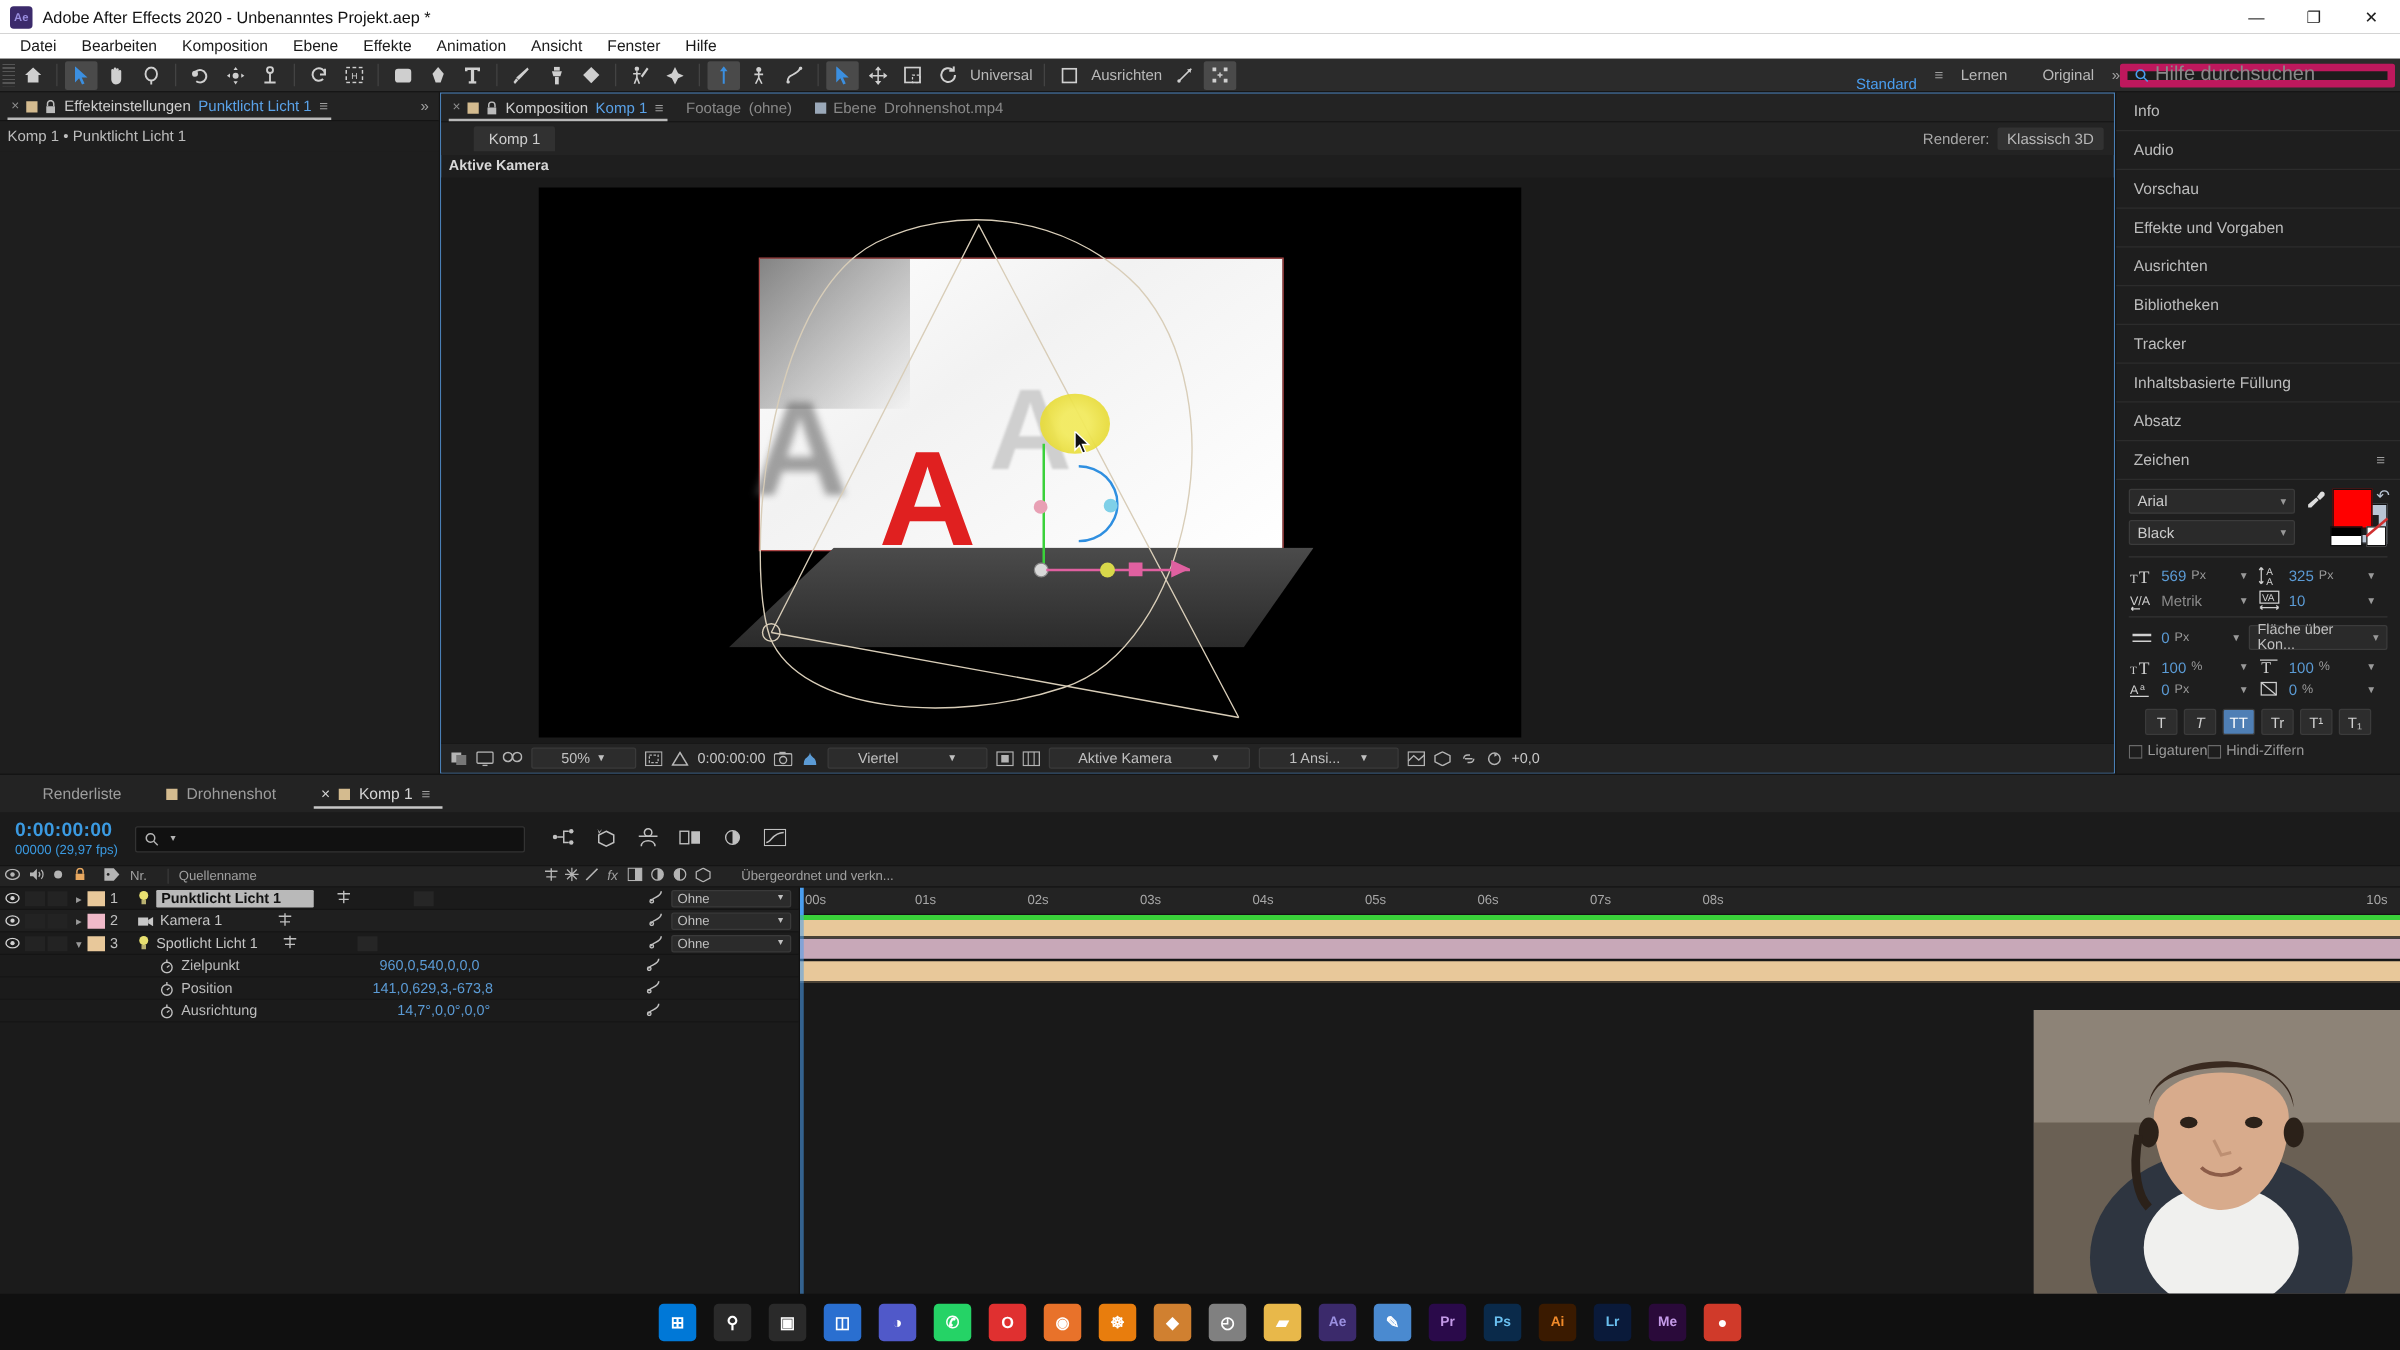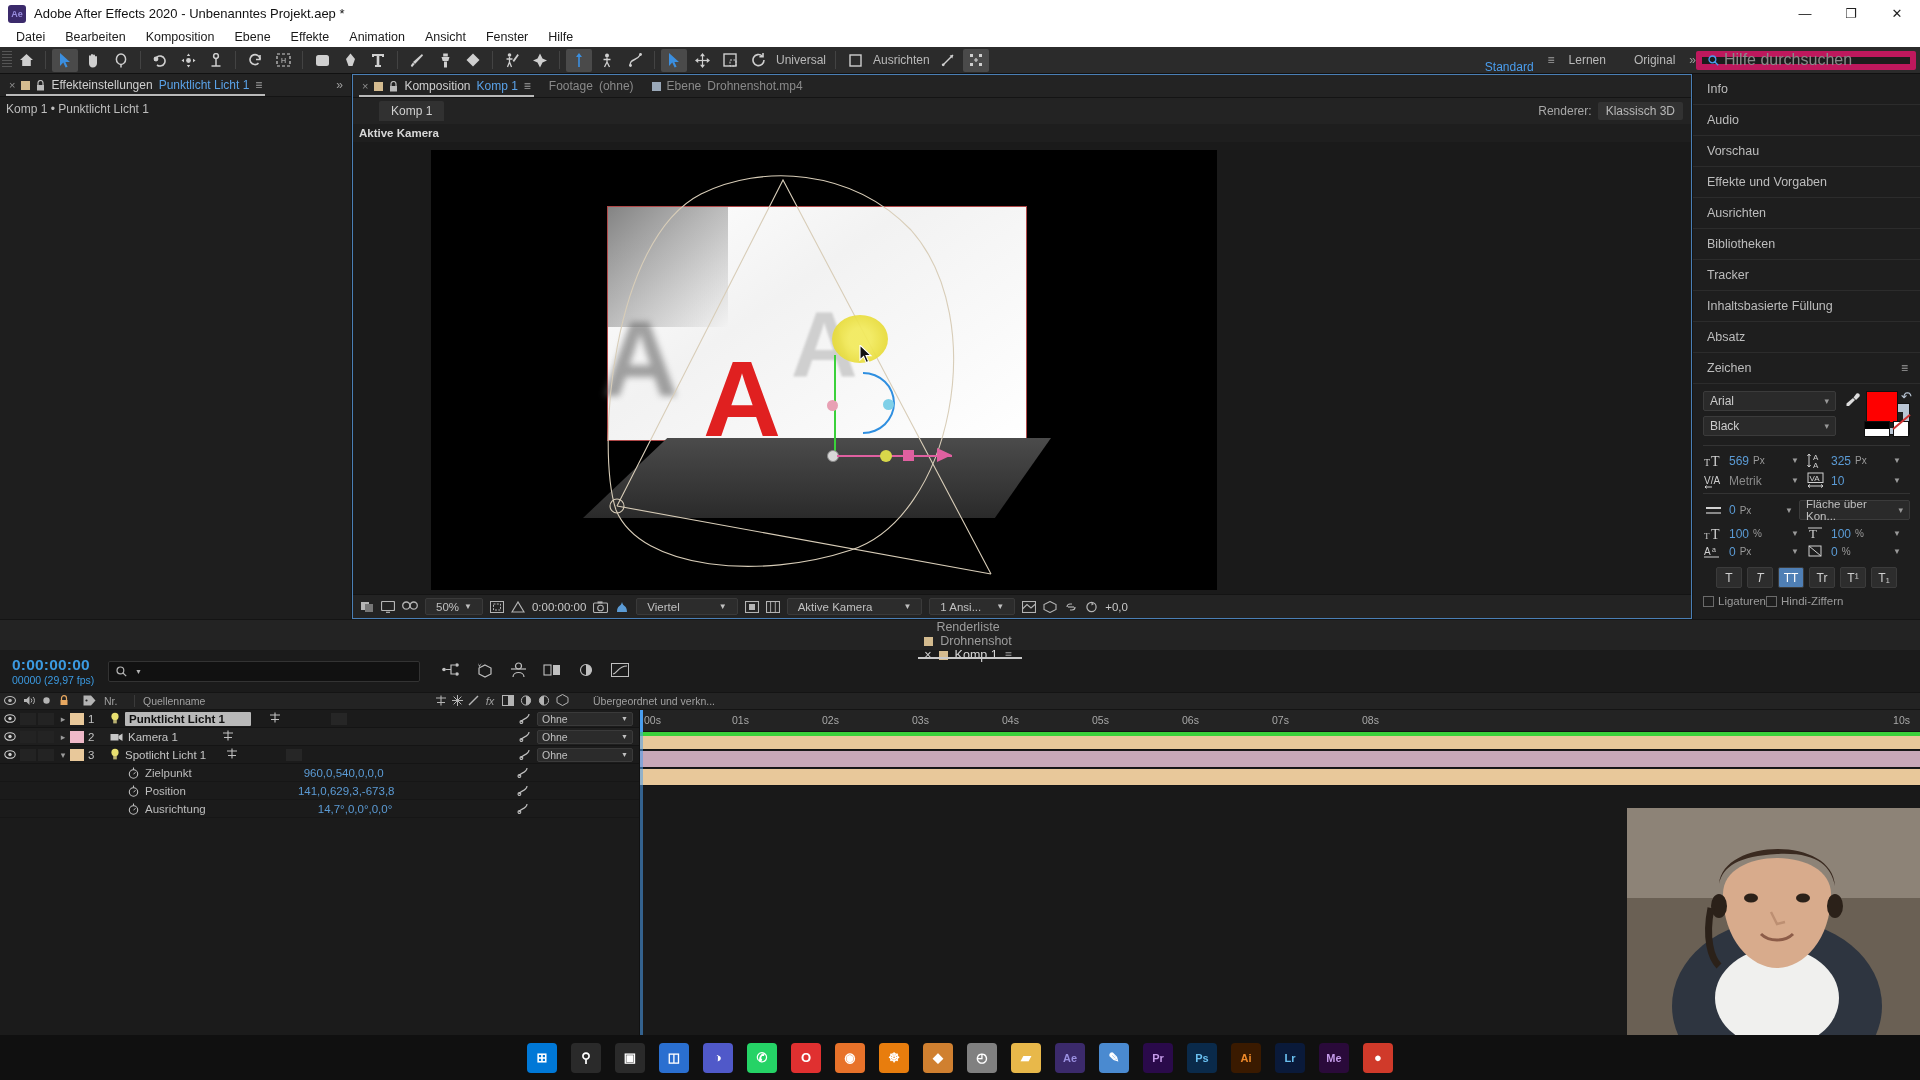--- a/index.html
+++ b/index.html
@@ -64,21 +64,21 @@
   .komp-tab{ display:inline-flex; align-items:center; height:20px; padding:0 12px; font-size:12px;
      color:#cfcfcf; background:#313131; border-radius:2px 2px 0 0; margin-left:26px; margin-right:auto; }
   .renderer-label{ font-size:12px; color:#a8a8a8; }
   .renderer-val{ font-size:12px; color:#b8b8b8; background:#323232; padding:2px 8px; border-radius:2px; }
   .cam-label{ font-size:11.5px; color:#d8d8d8; font-weight:bold; padding:3px 0 3px 6px; }
   .viewer{ flex:1; background:#1a1a1a; position:relative; overflow:hidden; }
   .comp-bottombar{ height:24px; background:#232323; display:flex; align-items:center; gap:7px;
      padding:0 8px; font-size:11.5px; color:#b4b4b4; border-top:1px solid #141414; }
   .cbtn{ display:flex;align-items:center;justify-content:center;color:#c0c0c0; }
   .ddl{ display:flex;align-items:center;gap:5px;background:#2c2c2c;border:1px solid #3a3a3a;
-     padding:1px 10px;border-radius:2px;color:#c0c0c0;font-size:11.5px;height:17px; }
+     padding:1px 23px;border-radius:2px;color:#c0c0c0;font-size:11.5px;height:17px; }
   .tcode{ color:#c8c8c8;font-size:11.5px; }
 
   
   .right-panel{ width:228px; background:#1e1e1e; border-left:1px solid #141414;
      display:flex; flex-direction:column; }
   .rp-row{ height:31px; display:flex; align-items:center; padding-left:14px;
      border-bottom:1px solid #2c2c2c; font-size:12.5px; color:#bdbdbd; }
   .rp-row.with-hamb{ justify-content:space-between; padding-right:12px; }
   .char-body{ padding:7px 10px 0 10px; }
   .crow{ display:flex; align-items:center; gap:6px; margin-bottom:5px; }
@@ -108,21 +108,21 @@
   .selbox{ flex:1;height:20px;background:#2a2a2a;border:1px solid #3b3b3b;border-radius:2px;
      display:flex;align-items:center;justify-content:space-between;padding:0 6px;font-size:11.5px;color:#c0c0c0; }
   .styrow{ display:flex; gap:5px; justify-content:center; margin-top:8px; }
   .sbtn{ width:26px;height:21px;background:#2d2d2d;border:1px solid #3b3b3b;border-radius:2px;
      display:flex;align-items:center;justify-content:center;color:#cfcfcf;font-size:12px; }
   .sbtn.on{ background:#4f7fb5; color:#fff; }
 
   
   .timeline{ position:absolute; top:619px; left:0; width:1920px; height:461px;
      background:#1b1b1b; border-top:1px solid #141414; display:flex; flex-direction:column; }
-  .tl-tabs{ height:30px; background:#232323; display:flex; align-items:center; padding-left:16px; gap:0;flex-direction:column; }
+  .tl-tabs{ height:30px; background:#232323; display:flex; align-items:center; padding-left:16px; gap:0; }
   .tl-tab{ display:flex; align-items:center; gap:7px; height:30px; padding:0 18px;
      font-size:12.5px; color:#9d9d9d; position:relative; }
   .tl-tab.sel{ color:#d5d5d5; }
   .tl-tab.sel:after{ content:''; position:absolute; left:12px; right:8px; bottom:3px; height:2px; background:#c8c8c8; }
   .tl-head{ height:42px; display:flex; align-items:center; background:#1b1b1b; }
   .tc-block{ width:108px; padding-left:12px; }
   .tc-main{ color:#3b9ae1; font-size:15.5px; font-weight:bold; letter-spacing:.2px; }
   .tc-sub{ color:#3b9ae1; font-size:10.5px; }
   .tl-search{ width:312px;height:21px;background:#111;border:1px solid #333;border-radius:2px;
      display:flex;align-items:center;padding:0 7px;gap:5px; }

